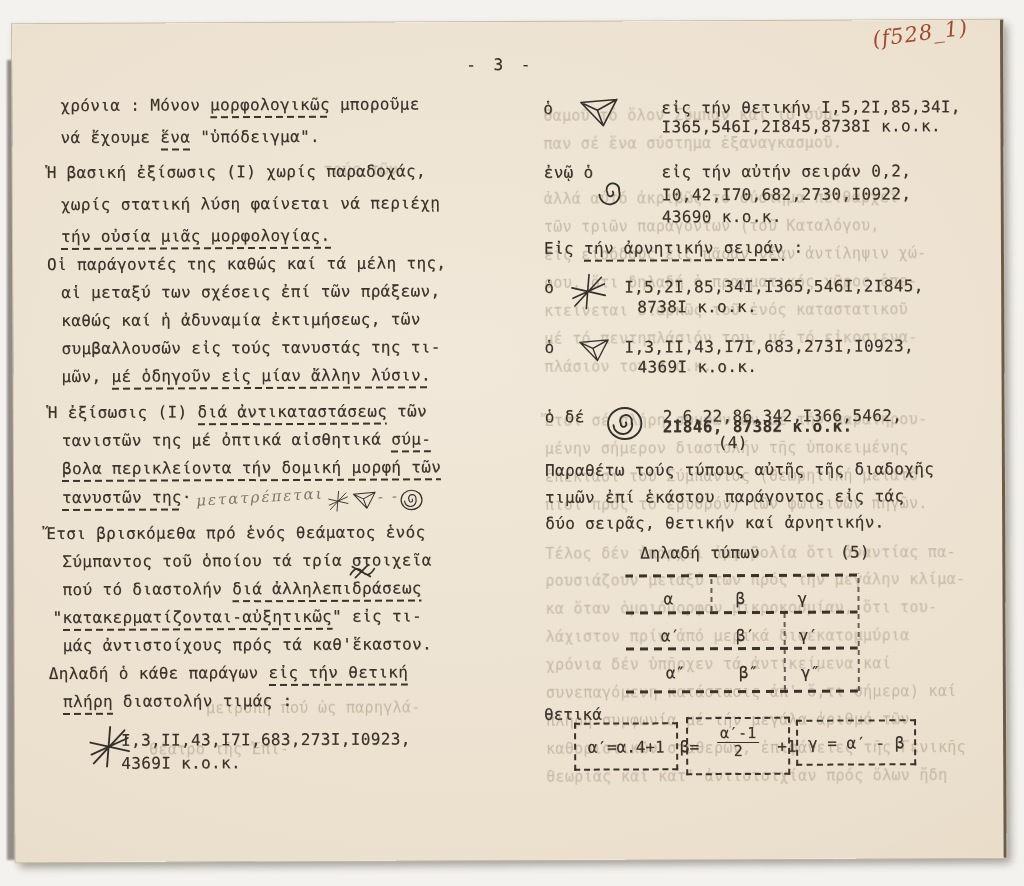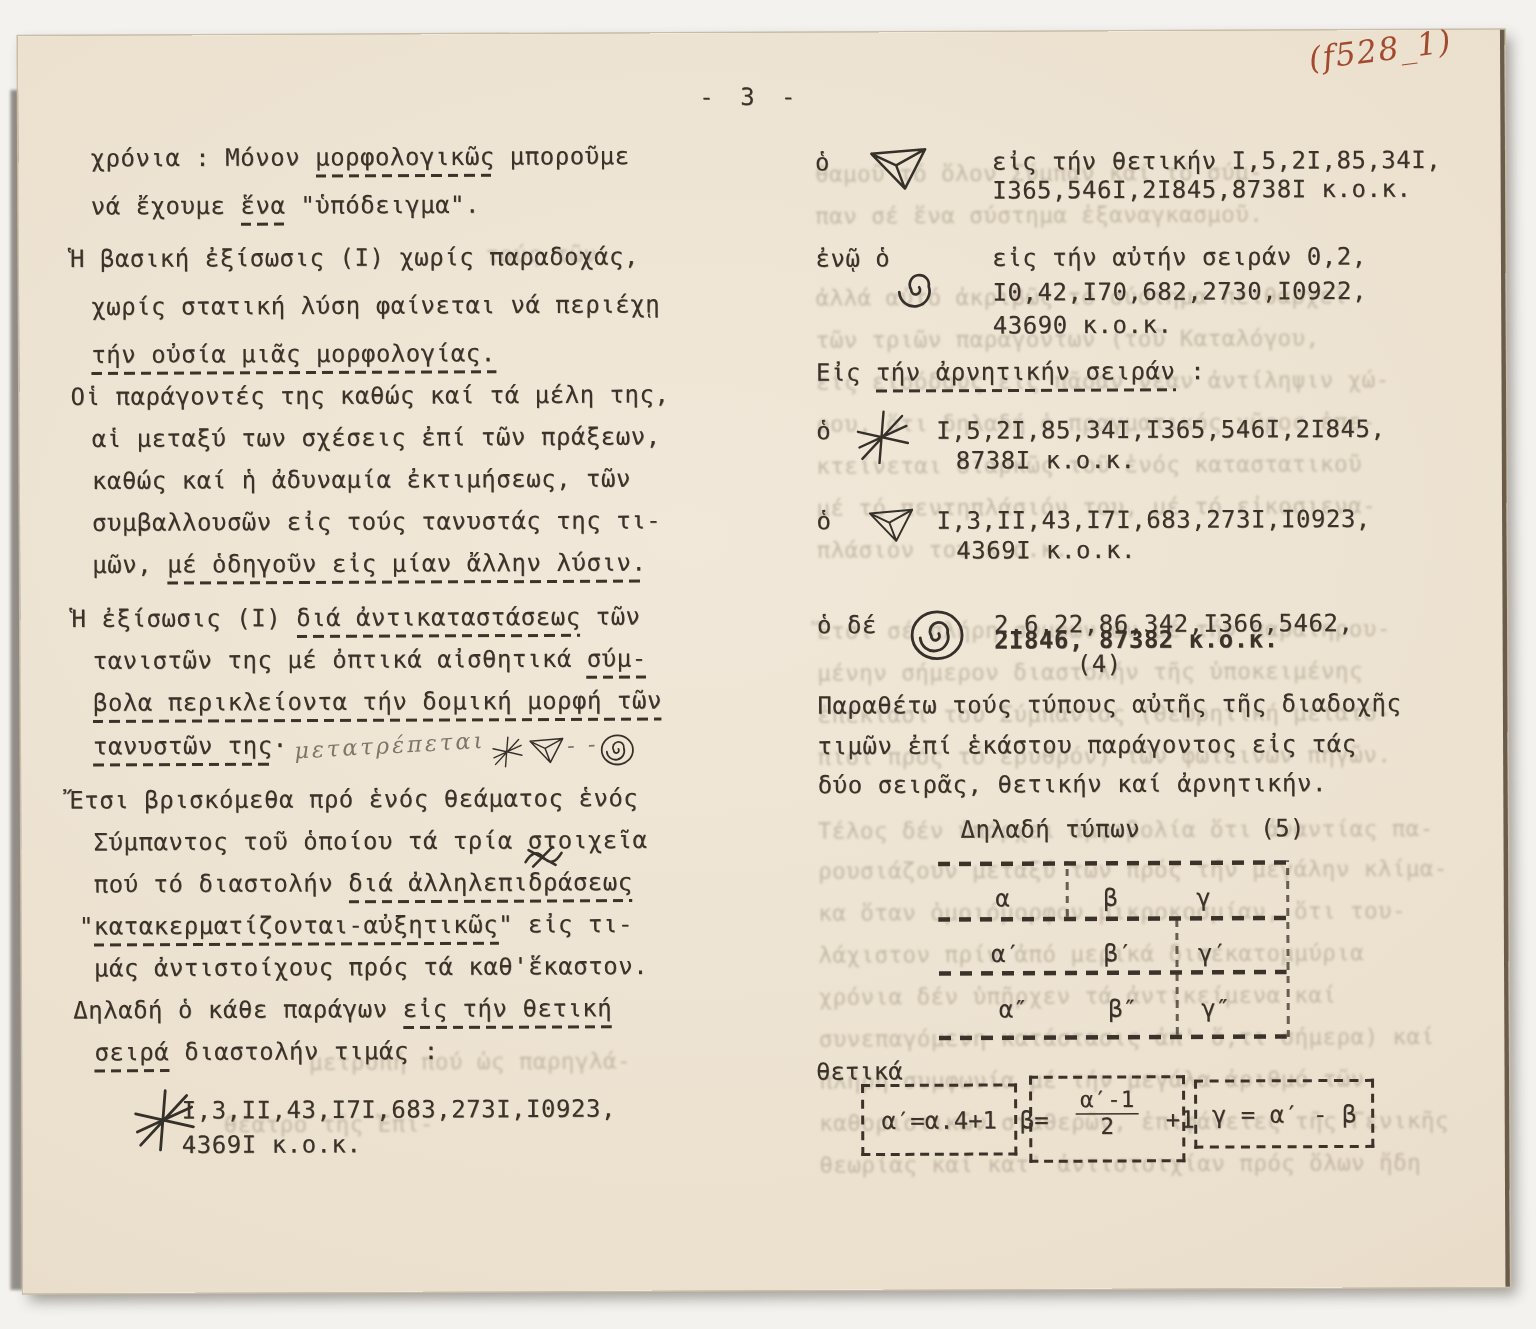--- a/index.html
+++ b/index.html
@@ -99,21 +99,21 @@
               </svg></span><span class="hw">- -</span><span class="sym" style="transform: translateY(3px);"><svg width="25" height="25" viewBox="0 0 36 36">
                 <ellipse fill="none" stroke="#35302a" stroke-width="1.7" stroke-linecap="round" stroke-linejoin="round" cx="18" cy="18" rx="15" ry="14"></ellipse>
                 <path fill="none" stroke="#35302a" stroke-width="1.7" stroke-linecap="round" stroke-linejoin="round" d="M19 17 a2.5 2.5 0 1 1 -4.5 1.3 a5.3 5.3 0 1 1 9.8 -1.8 a8.4 8.4 0 1 1 -16.4 3"></path>
               </svg></span></div>
           <div class="line" style="left: 46px; top: 521px;"><span>Ἔτσι βρισκόμεθα πρό ἑνός θεάματος ἑνός</span></div>
           <div class="line" style="left: 62px; top: 549px;"><span>Σύμπαντος τοῦ ὁποίου τά τρία στοιχεῖα</span></div>
           <div class="line" style="left: 62px; top: 577px;"><span>πού τό διαστολήν </span><span class="u">διά ἀλληλεπιδράσεως</span></div>
           <div class="line" style="left: 52px; top: 605px;"><span>"</span><span class="u">κατακερματίζονται-αὐξητικῶς</span><span>" εἰς τι-</span></div>
           <div class="line" style="left: 62px; top: 633px;"><span>μάς ἀντιστοίχους πρός τά καθ'ἕκαστον.</span></div>
           <div class="line" style="left: 48px; top: 661px;"><span>Δηλαδή ὁ κάθε παράγων </span><span class="u">εἰς τήν θετική</span></div>
-          <div class="line" style="left: 62px; top: 689px;"><span class="u">σειρά</span><span> διαστολήν τιμάς :</span></div>
+          <div class="line" style="left: 62px; top: 689px;"><span class="u">πλήρη</span><span> διαστολήν τιμάς :</span></div>
           <div class="line" style="left: 120px; top: 728px;"><span>I,3,II,43,I7I,683,273I,I0923,</span></div>
           <div class="line" style="left: 120px; top: 751px;"><span>4369I κ.ο.κ.</span></div>
         </div>
       <div id="right-column">
           <div class="line" style="left: 545px; top: 93px;"><span>ὁ</span><span class="gap" style="width: 24px;"></span><span class="sym" style="transform: translateY(4px);"><svg width="44" height="33" viewBox="0 0 44 34">
                 <path fill="none" stroke="#35302a" stroke-width="1.7" stroke-linecap="round" stroke-linejoin="round" d="M3 6 L40 3 L26 30 Z M3 6 L20 14 L40 3 M20 14 L26 30"></path>
               </svg></span><span class="gap" style="width: 40px;"></span><span>εἰς τήν θετικήν I,5,2I,85,34I,</span></div>
           <div class="line" style="left: 663px; top: 117px;"><span>I365,546I,2I845,8738I κ.ο.κ.</span></div>
           <div class="line" style="left: 545px; top: 162px;"><span>ἐνῷ ὁ</span><span class="gap" style="width: 68px;"></span><span>εἰς τήν αὐτήν σειράν 0,2,</span></div>
           <div class="line" style="left: 663px; top: 185px;"><span>I0,42,I70,682,2730,I0922,</span></div>

